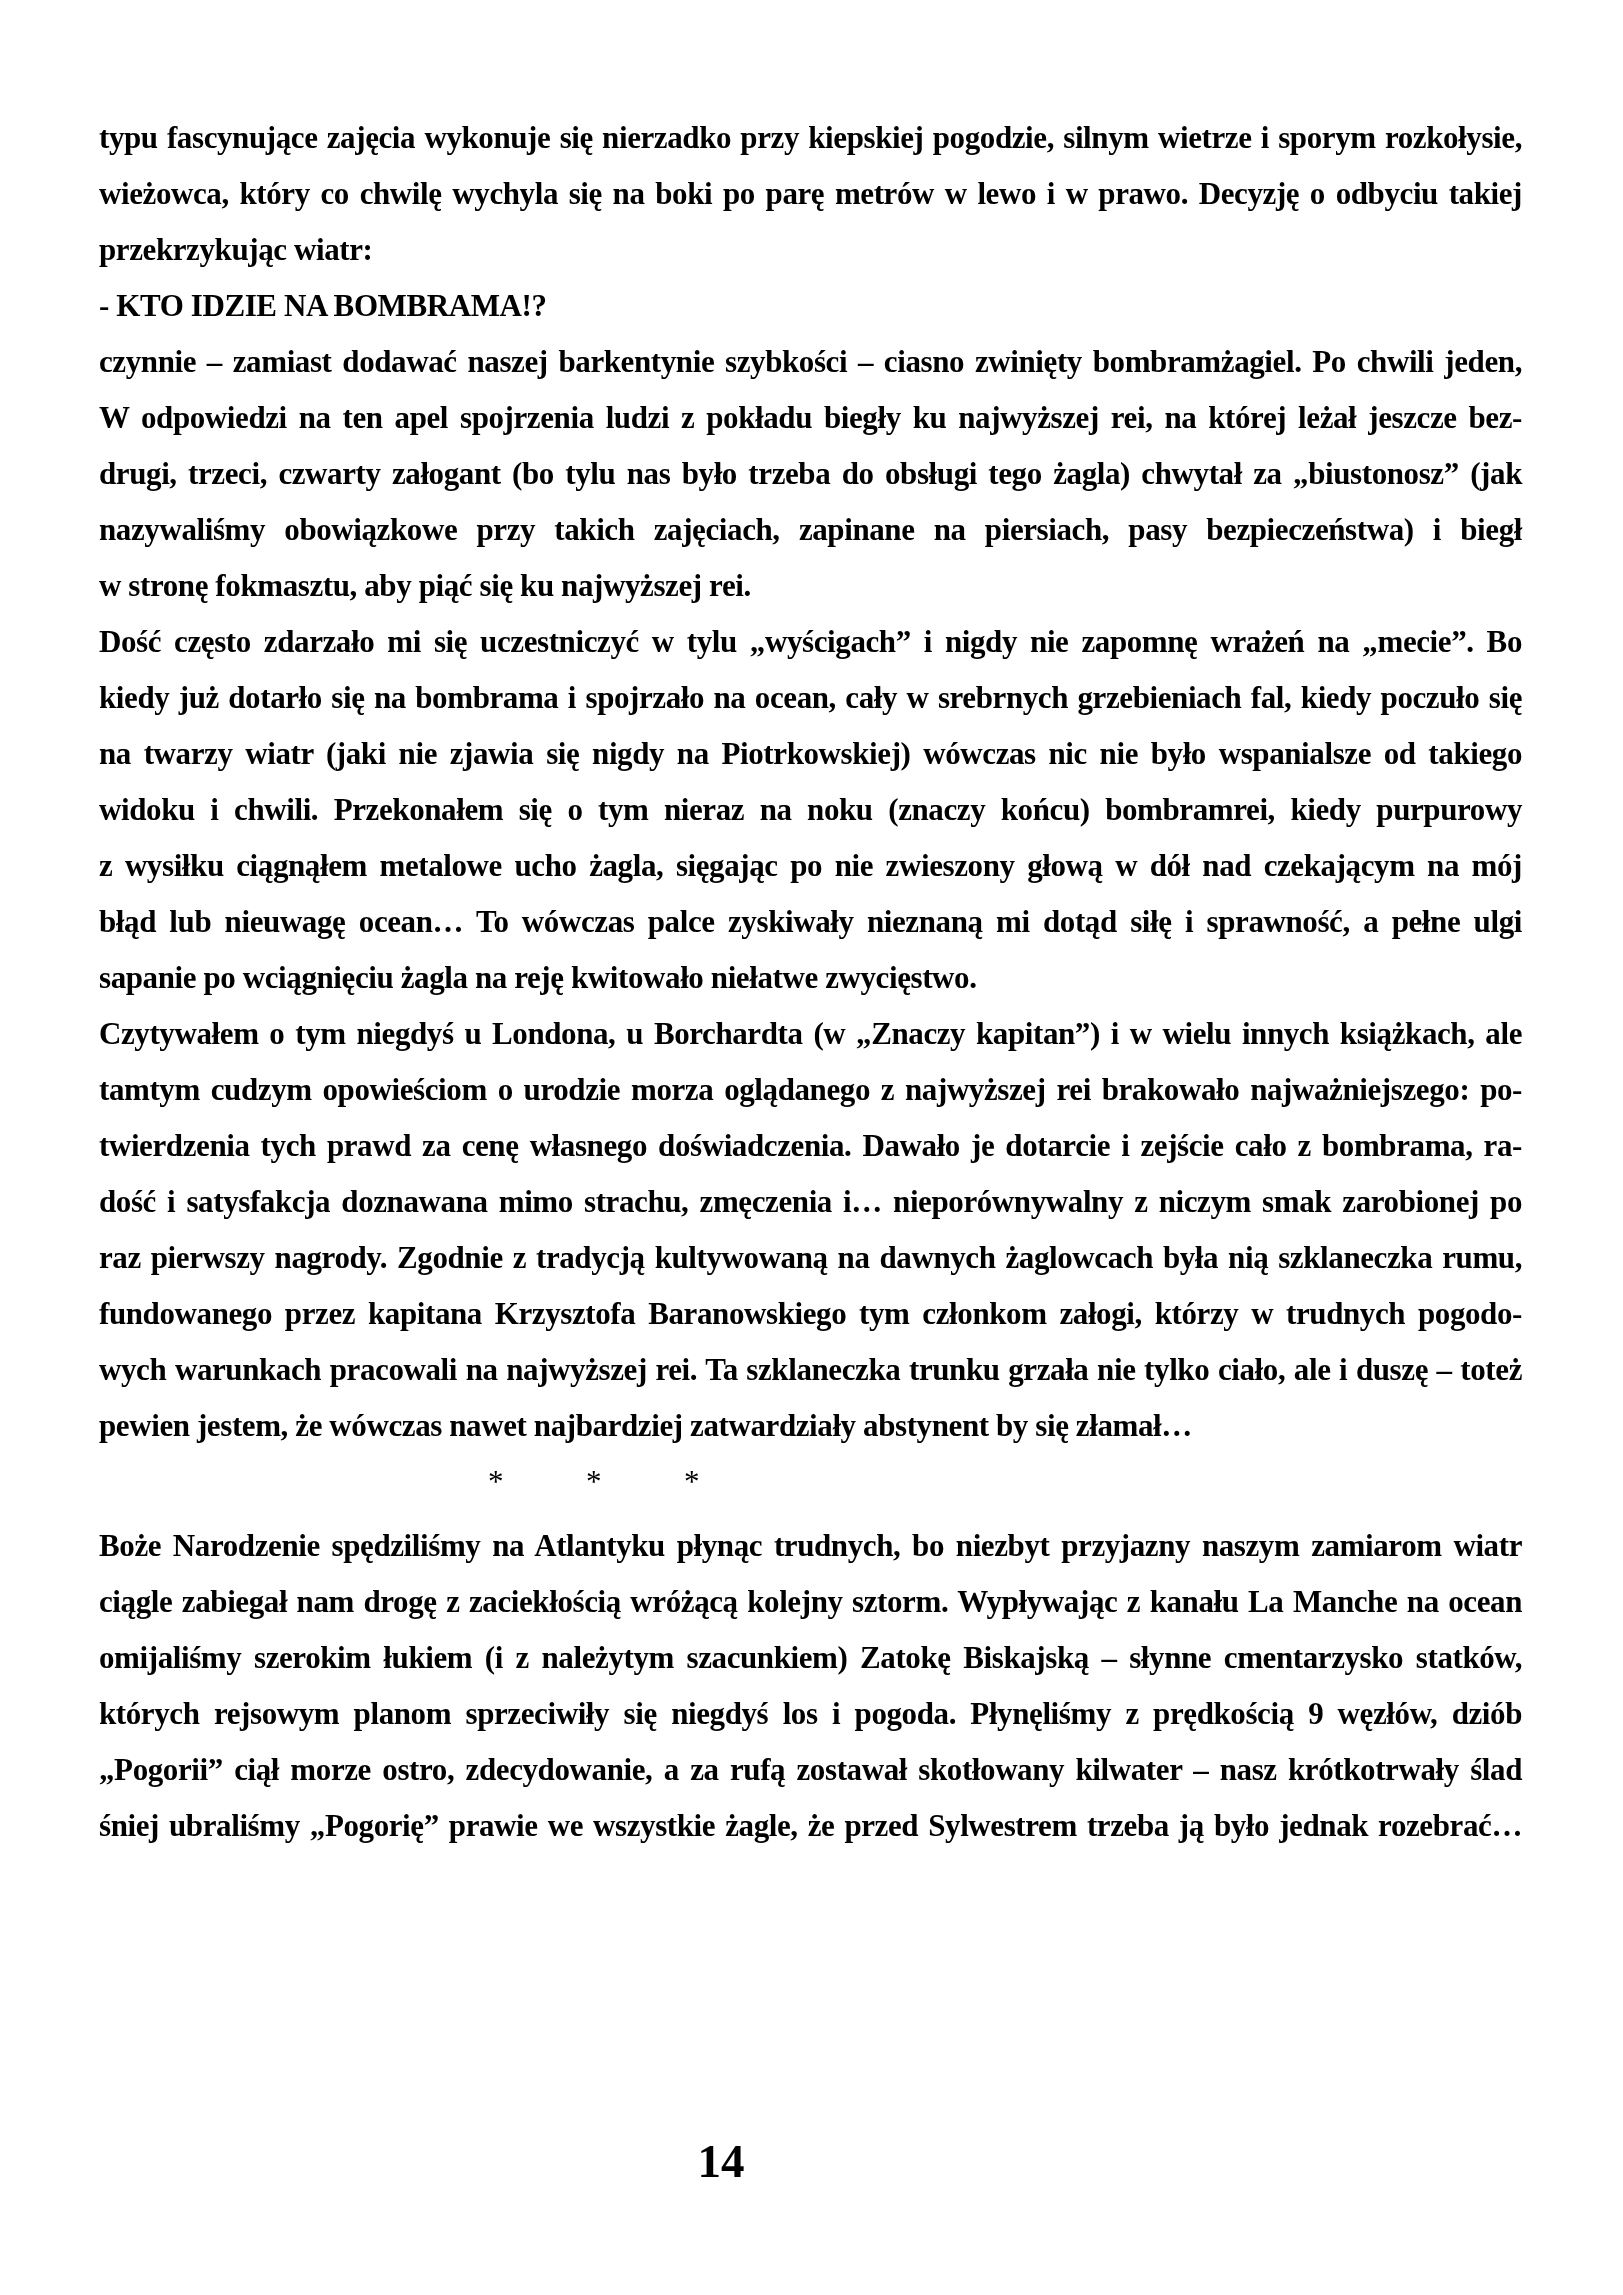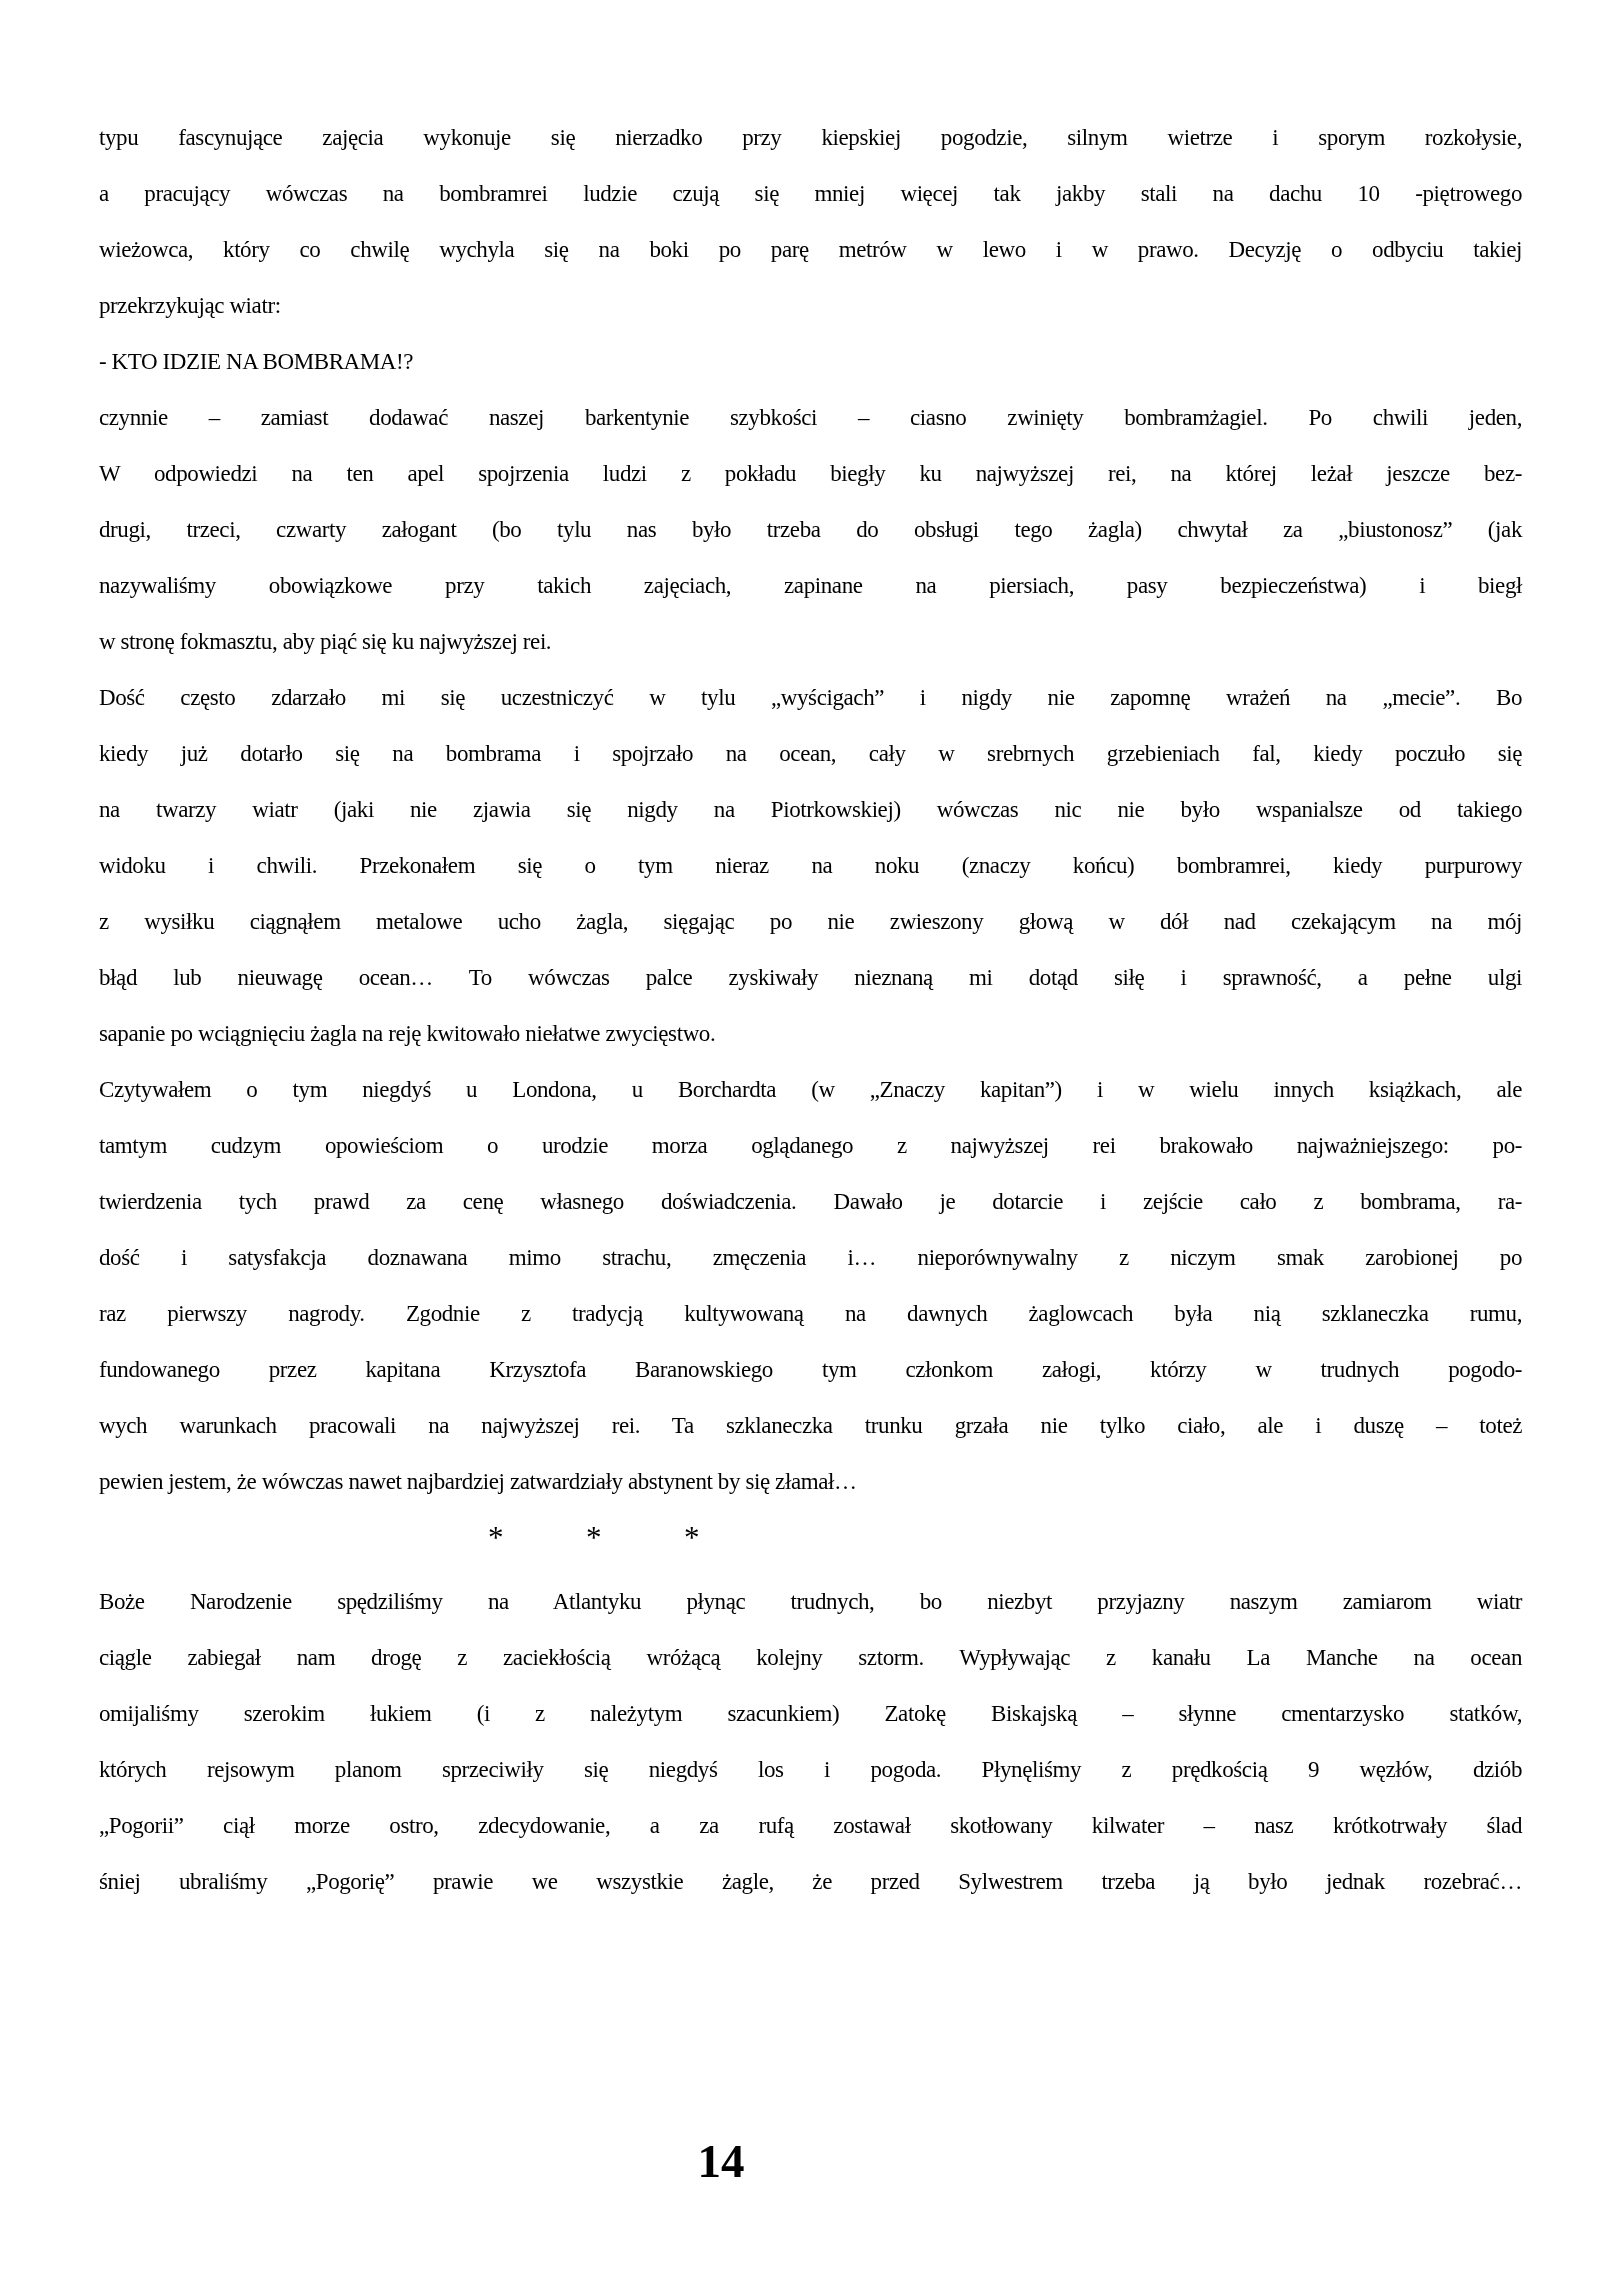--- a/index.html
+++ b/index.html
@@ -15,29 +15,30 @@
     font-family: "Liberation Serif", "DejaVu Serif", serif;
     color: #000000;
   }
   .page {
     position: absolute;
     left: 99px;
     top: 110px;
     width: 1423px;
   }
   .line {
-    font-size: 23px;
+    font-size: 31px;
     line-height: 56px;
     height: 56px;
     white-space: nowrap;
     text-align: justify;
     text-align-last: justify;
     letter-spacing: -0.4px;
     word-spacing: 0px;
     overflow: visible;
+    font-weight: bold;
   }
   .line.last {
     text-align-last: left;
   }
   .separator {
     font-size: 31px;
     line-height: 56px;
     height: 56px;
     position: relative;
   }
@@ -59,21 +60,20 @@
     font-family: "Liberation Serif", "DejaVu Serif", serif;
   }
 </style>
 </head>
 <body>
 
 <div class="page">
 
   <div>
     <div class="line">typu fascynujące zajęcia wykonuje się nierzadko przy kiepskiej pogodzie, silnym wietrze i sporym rozkołysie,</div>
-    <div class="line">a pracujący wówczas na bombramrei ludzie czują się mniej więcej tak jakby stali na dachu 10 -piętrowego</div>
     <div class="line">wieżowca, który co chwilę wychyla się na boki po parę metrów w lewo i w prawo. Decyzję o odbyciu takiej</div>
     <div class="line last">przekrzykując wiatr:</div>
   </div>
 
   <div>
     <div class="line last">- KTO IDZIE NA BOMBRAMA!?</div>
   </div>
 
   <div>
     <div class="line">czynnie – zamiast dodawać naszej barkentynie szybkości – ciasno zwinięty bombramżagiel. Po chwili jeden,</div>

